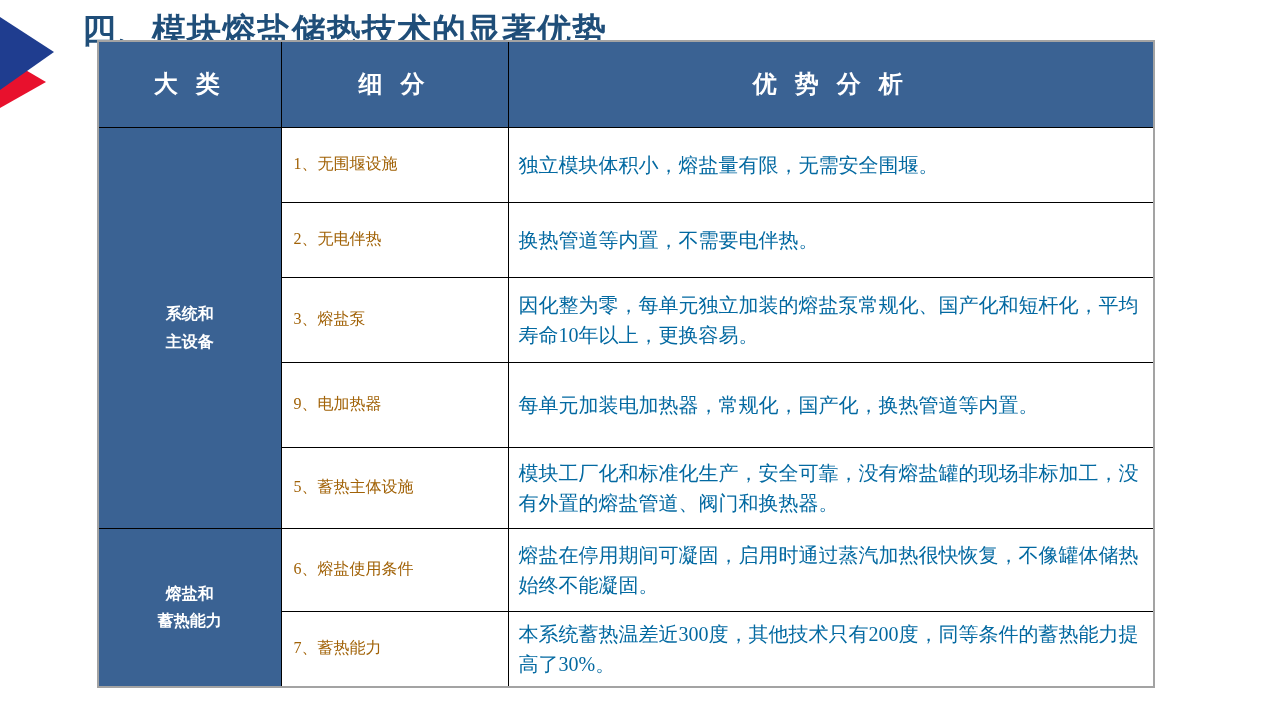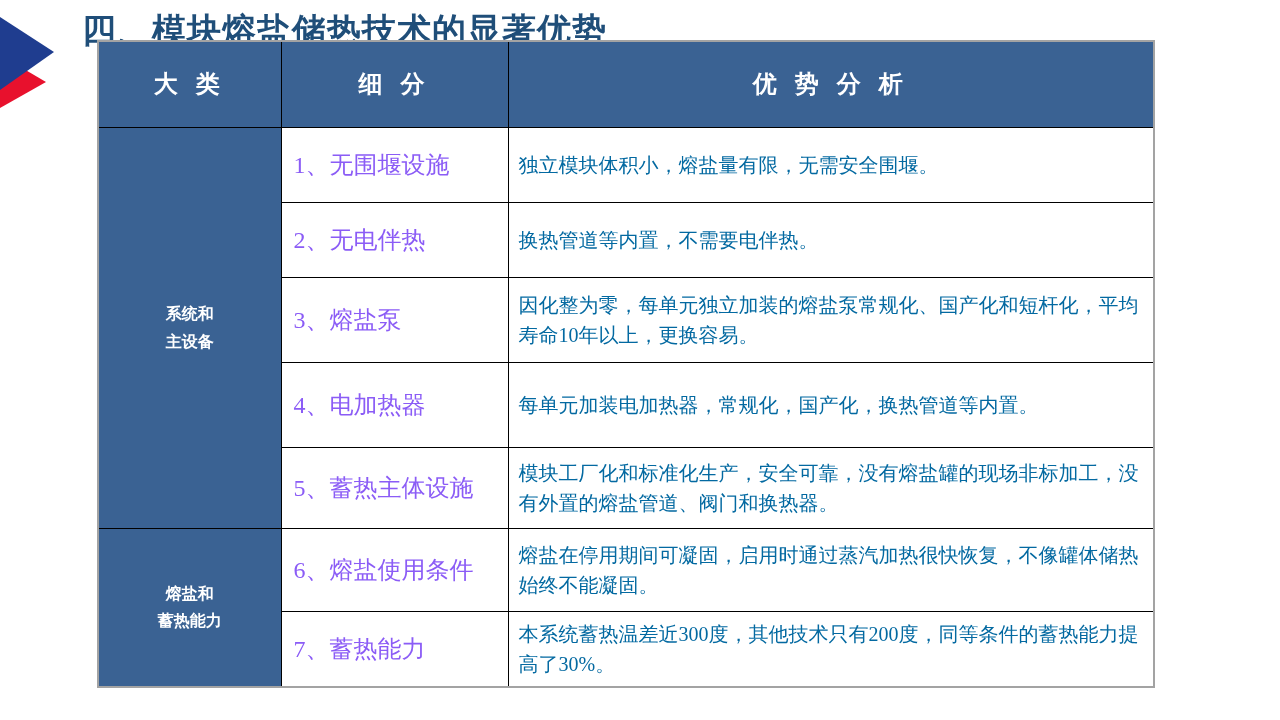--- a/index.html
+++ b/index.html
@@ -63,22 +63,22 @@
     background: #3A6293;
     color: #ffffff;
     font-size: 16px;
     font-weight: bold;
     text-align: center;
     vertical-align: middle;
     line-height: 1.7;
     white-space: pre-line;
   }
   td.sub {
-    font-size: 24px;
-    color: #8b5cf6;
+    font-size: 16px;
+    color: #a16207;
     vertical-align: middle;
     padding: 0 8px 0 12px;
     background: #ffffff;
   }
   td.ana {
     font-size: 20px;
     color: #0369a1;
     vertical-align: middle;
     line-height: 1.5;
     padding: 2px 8px 2px 10px;
@@ -119,21 +119,21 @@
       </tr>
       <tr class="r2">
         <td class="sub">2、无电伴热</td>
         <td class="ana">换热管道等内置，不需要电伴热。</td>
       </tr>
       <tr class="r3">
         <td class="sub">3、熔盐泵</td>
         <td class="ana">因化整为零，每单元独立加装的熔盐泵常规化、国产化和短杆化，平均寿命10年以上，更换容易。</td>
       </tr>
       <tr class="r4">
-        <td class="sub">4、电加热器</td>
+        <td class="sub">9、电加热器</td>
         <td class="ana">每单元加装电加热器，常规化，国产化，换热管道等内置。</td>
       </tr>
       <tr class="r5">
         <td class="sub">5、蓄热主体设施</td>
         <td class="ana">模块工厂化和标准化生产，安全可靠，没有熔盐罐的现场非标加工，没有外置的熔盐管道、阀门和换热器。</td>
       </tr>
       <tr class="r6">
         <td class="group" rowspan="2">熔盐和
 蓄热能力</td>
         <td class="sub">6、熔盐使用条件</td>

